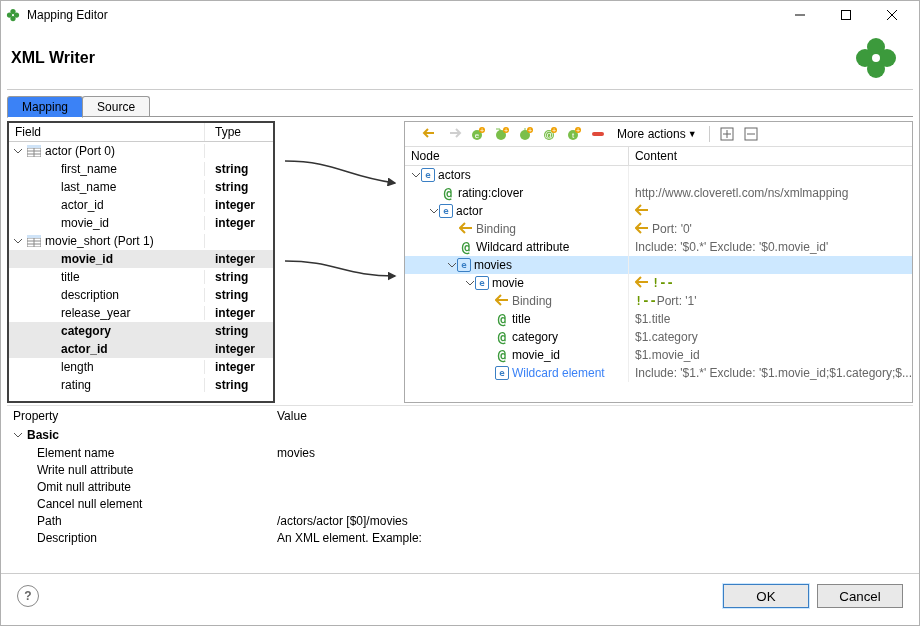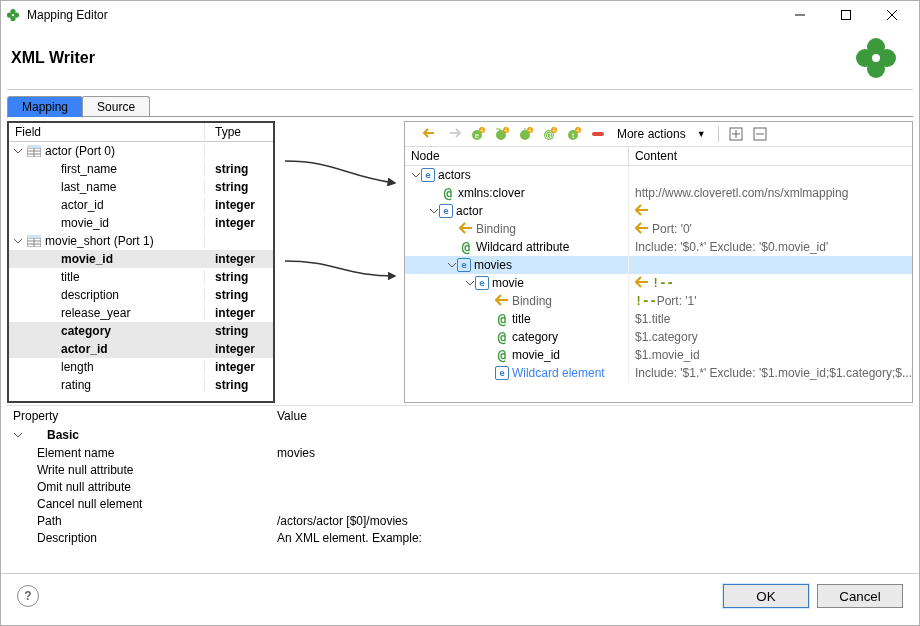--- a/index.html
+++ b/index.html
@@ -29,41 +29,41 @@
   .row.sel { background:#e8e8e8;}
   .row.sel .fname { font-weight:bold;}
   .row.sel .col-type { font-weight:bold;}
   .fname { flex:1;}
   .connector { width:130px; position:relative;}
   svg.conn-svg { position:absolute; top:0; left:0; }
   .right-panel { flex:1; border:1px solid #aaa; display:flex; flex-direction:column;}
   .toolbar { display:flex; align-items:center; gap:6px; padding:3px 6px; }
   .tbicon { width:18px; height:18px; display:flex; align-items:center; justify-content:center; cursor:pointer;}
   .tbsep { width:1px; height:16px; background:#ccc; margin:0 2px;}
-  .more-actions { display:flex; align-items:center; gap:11px; cursor:pointer; padding:2px 4px;justify-content:center;}
+  .more-actions { display:flex; align-items:center; gap:2px; cursor:pointer; padding:2px 4px;justify-content:center;}
   .dropdown-arr { font-size:9px;}
   .tree-header { display:flex; border-top:1px solid #ddd; border-bottom:1px solid #ddd;}
   .node-col { width:224px; padding:2px 6px; border-right:1px solid #ddd;}
   .content-col { flex:1; padding:2px 6px;}
   .tree-body { flex:1; overflow:hidden;}
   .tree-body .row { height:18px; }
   .node-cell { width:224px; display:flex; align-items:center; border-right:1px solid #eee; height:100%;}
   .content-cell { flex:1; padding-left:6px; color:#666; display:flex; align-items:center;}
   .row.hl { background:#cde8ff;}
   .badge { width:14px; height:14px; margin-right:3px; display:inline-flex; align-items:center; justify-content:center; border-radius:2px; font-size:9px; font-weight:bold; font-family:monospace,sans-serif;}
   .badge.e { border:1px solid #3a7fc4; color:#3a7fc4;}
   .badge.a { color:#3c9a3c; border:1px solid transparent; font-size:14px; line-height:10px;}
   .bind-arrow { color:#dca21a; margin-right:3px; font-size:13px;}
   .exclaim { color:#6b9800; font-weight:bold; font-family:monospace;}
   .properties { margin:0 6px; height:168px; border-top:1px solid #e0e0e0;}
   .prop-header { display:flex; }
   .prop-header .ph { padding:3px 6px;}
   .prop-header .ph1 { width:264px;}
   .prop-body .row { height:17px; }
-  .pcol1 { width:264px; padding-left:6px; display:flex; align-items:center;gap:20px;}
+  .pcol1 { width:264px; padding-left:6px; display:flex; align-items:center;}
   .pcol2 { flex:1; padding-left:6px;}
   .bottom { border-top:1px solid #ccc; padding:10px 16px; display:flex; align-items:center;}
   .help { width:22px; height:22px; border:1.5px solid #888; border-radius:50%; display:flex; align-items:center; justify-content:center; color:#666; font-weight:bold; cursor:pointer;}
   .btn { width:86px; height:24px; margin-left:8px; border:1px solid #888; background:#e9e9e9; cursor:pointer; display:inline-flex; align-items:center; justify-content:center;}
   .btn.ok { border:1px solid #3a7fc4; outline:1px solid #cde8ff;}
   .bold { font-weight:bold;}
 </style>
 </head>
 <body>
 
@@ -351,21 +351,21 @@
             <span style="color:#000">actors</span>
           </div>
           <div class="content-cell">
             <span></span>
           </div>
         </div>
         <div class="row">
           <div class="node-cell" style="padding-left: 24px;">
             <span style="display:inline-block;width:12px"></span>
             <span class="badge a">@</span>
-            <span style="color:#000">xmlns:clover</span>
+            <span style="color:#000">rating:clover</span>
           </div>
           <div class="content-cell">
             <span>http://www.cloveretl.com/ns/xmlmapping</span>
           </div>
         </div>
         <div class="row">
           <div class="node-cell" style="padding-left: 24px;">
             <span class="twisty">
               <svg width="10" height="10" viewBox="0 0 10 10">
                 <path d="M1 3 L5 7 L9 3" fill="none" stroke="#555"></path>

